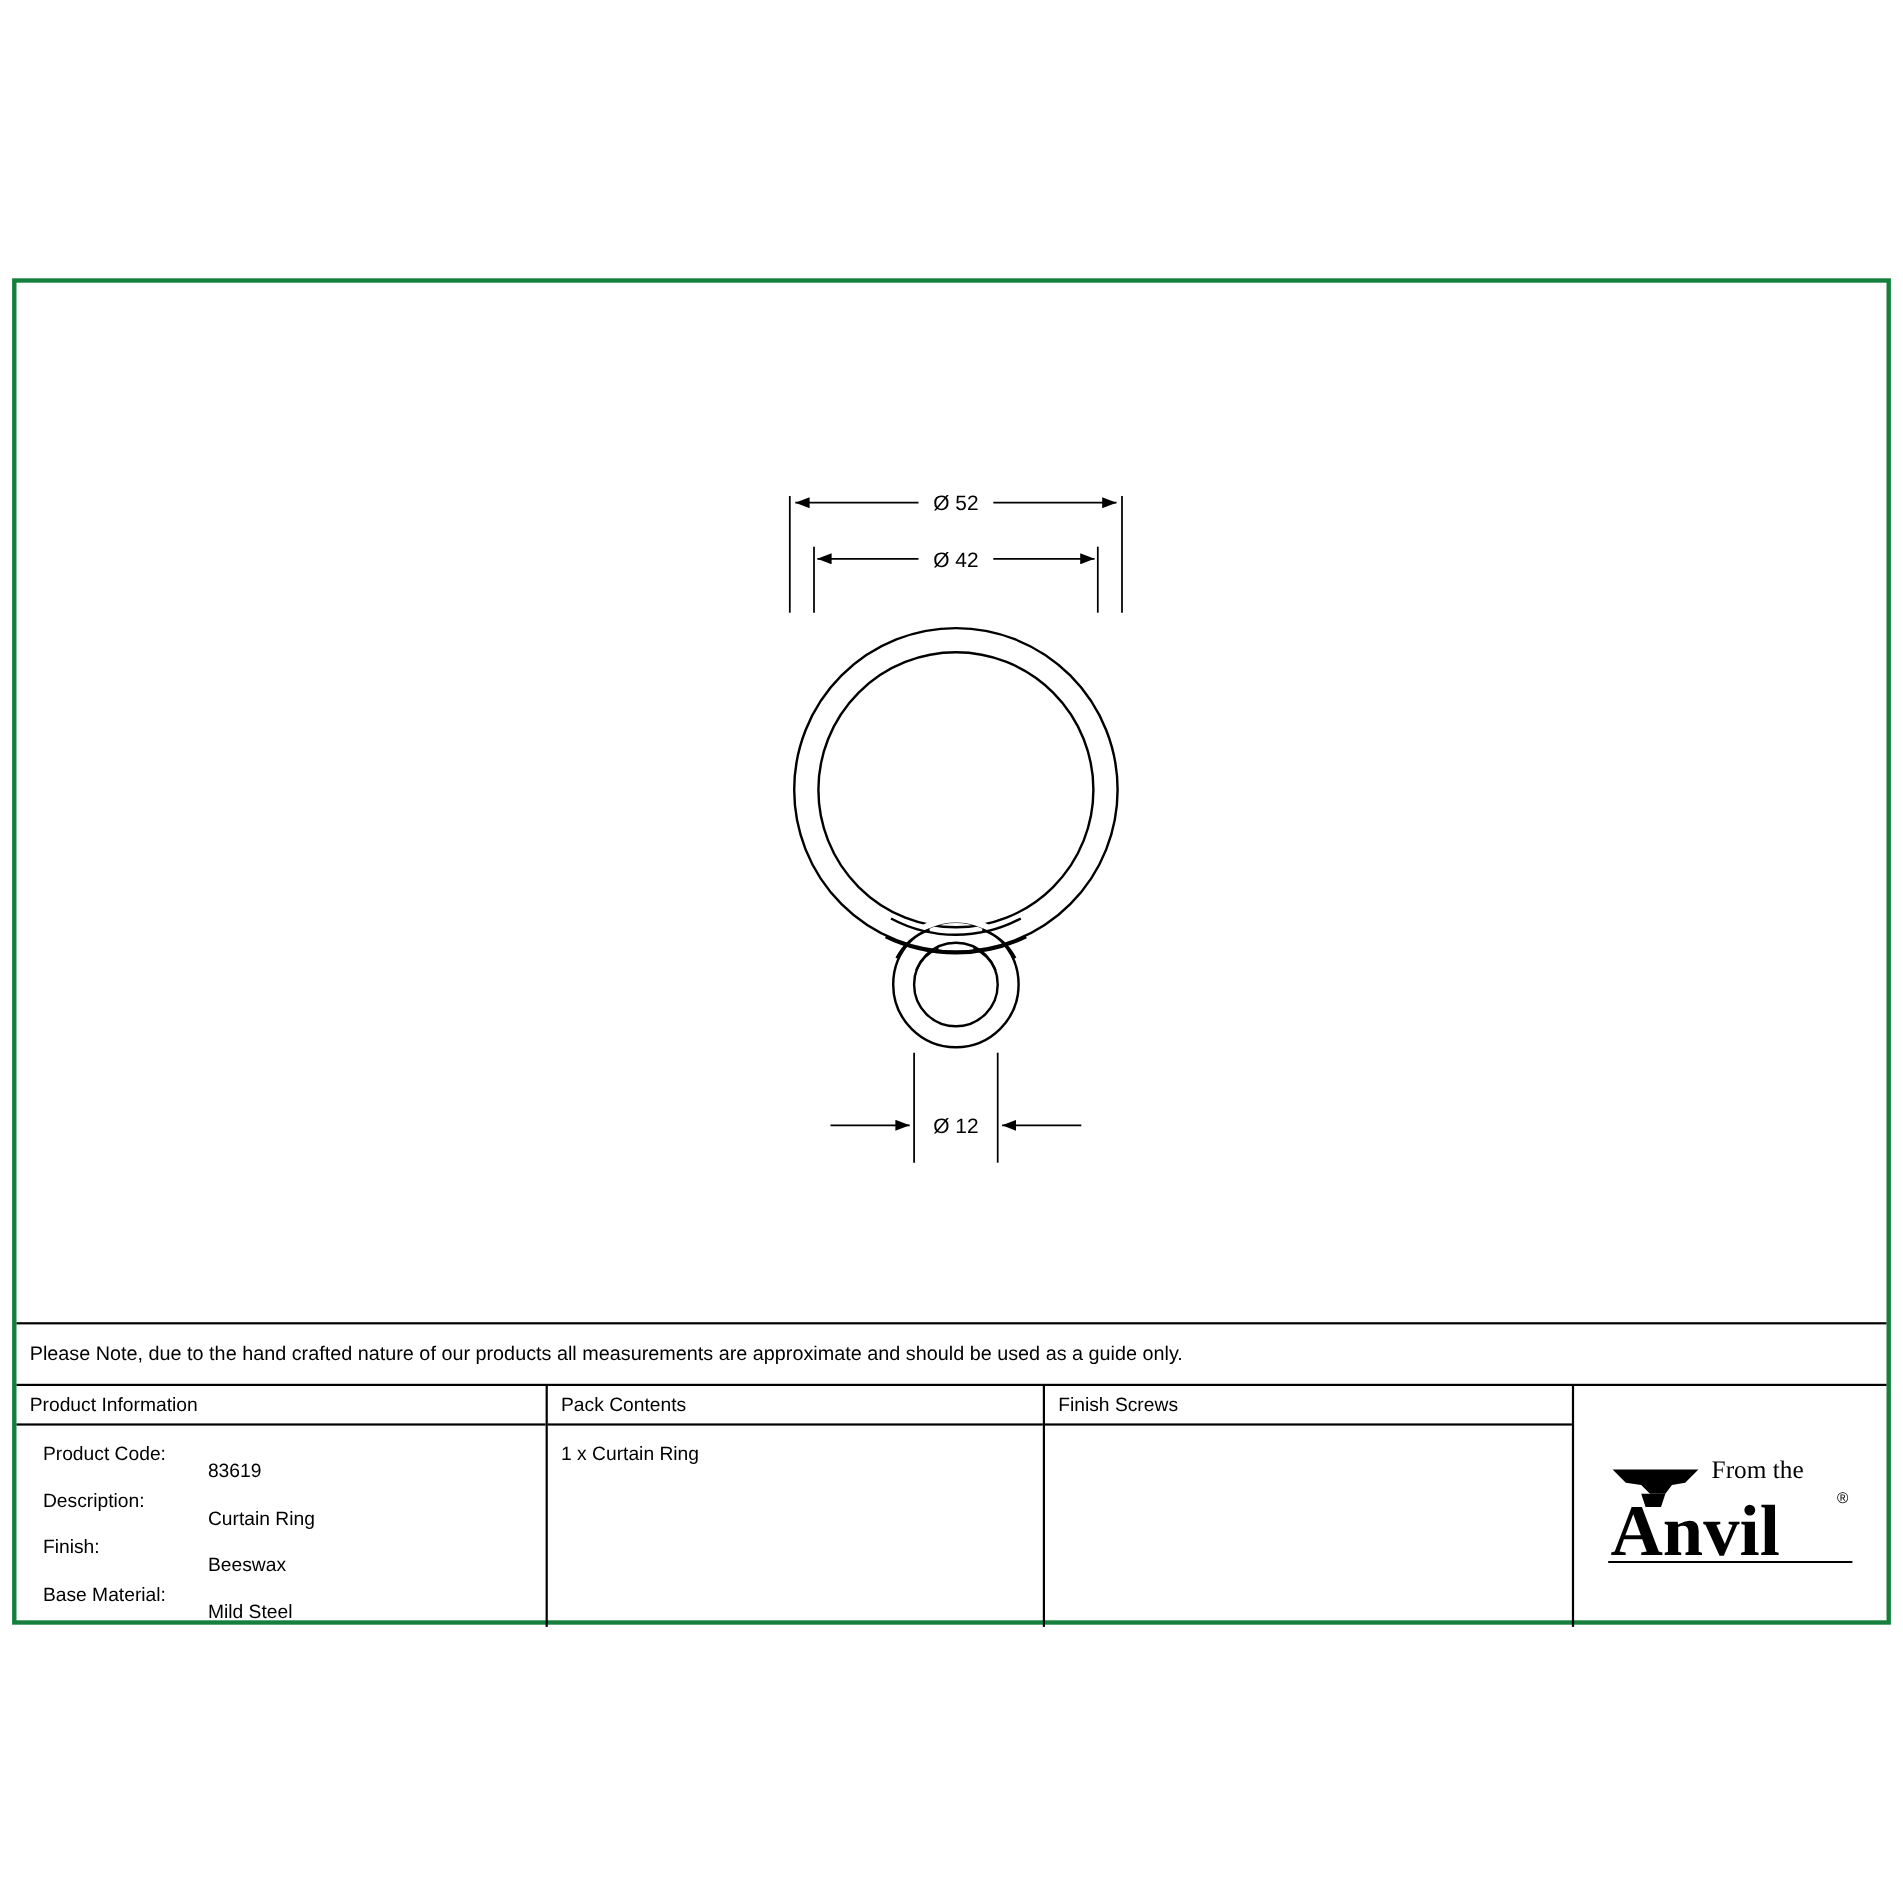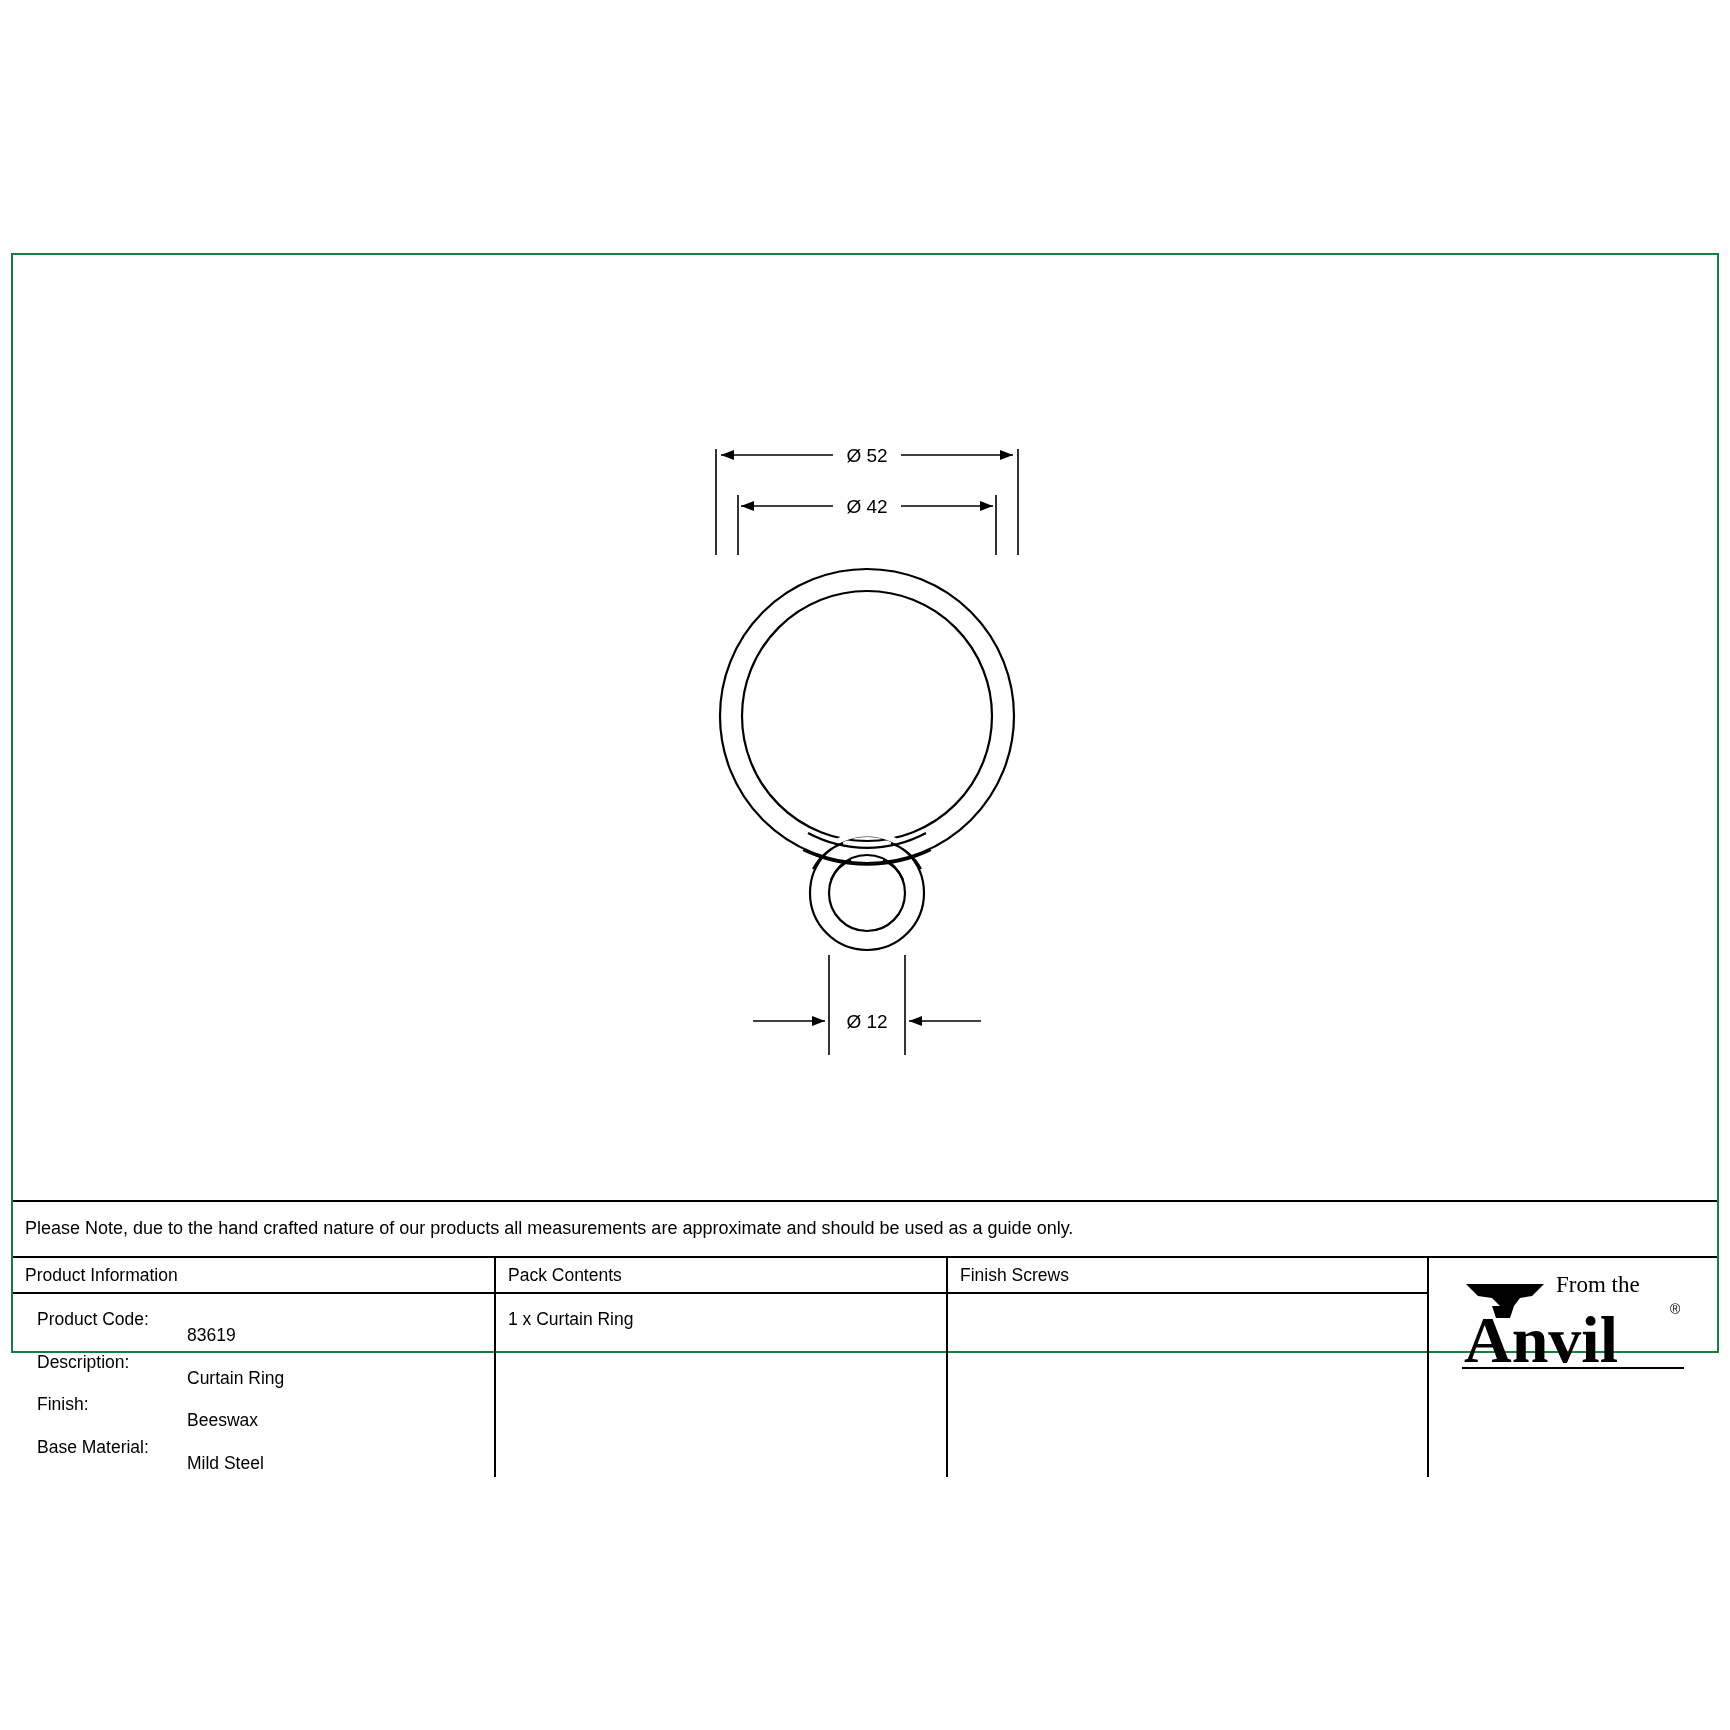--- a/index.html
+++ b/index.html
@@ -15,22 +15,22 @@
     position: relative;
     overflow: hidden;
   }
 
   
   #drawing-sheet {
     position: absolute;
     left: 11px;
     top: 253px;
     width: 1708px;
-    height: 1100px;
-    border: 2px solid #15803d;
+    height: 1224px;
+    border: 4px solid #15803d;
     box-sizing: border-box;
   }
 
   
   #drawing-area {
     position: absolute;
     left: 0;
     top: 0;
     width: 100%;
     height: 945px;
@@ -98,20 +98,21 @@
   .spec-label { width: 150px; flex: 0 0 150px; margin-left: 12px; }
   .spec-value { flex: 1 1 auto; margin-top: 16px; }
 
   .pack-line { line-height: 1.52; }
 
   
   #logo-cell {
     width: 100%;
     height: 100%;
     display: flex;
+    align-items: center;
     justify-content: center;
   }
   #logo-svg { display: block; }
 </style>
 </head>
 <body>
 
 <div id="drawing-sheet">
 
   <div id="drawing-area">

